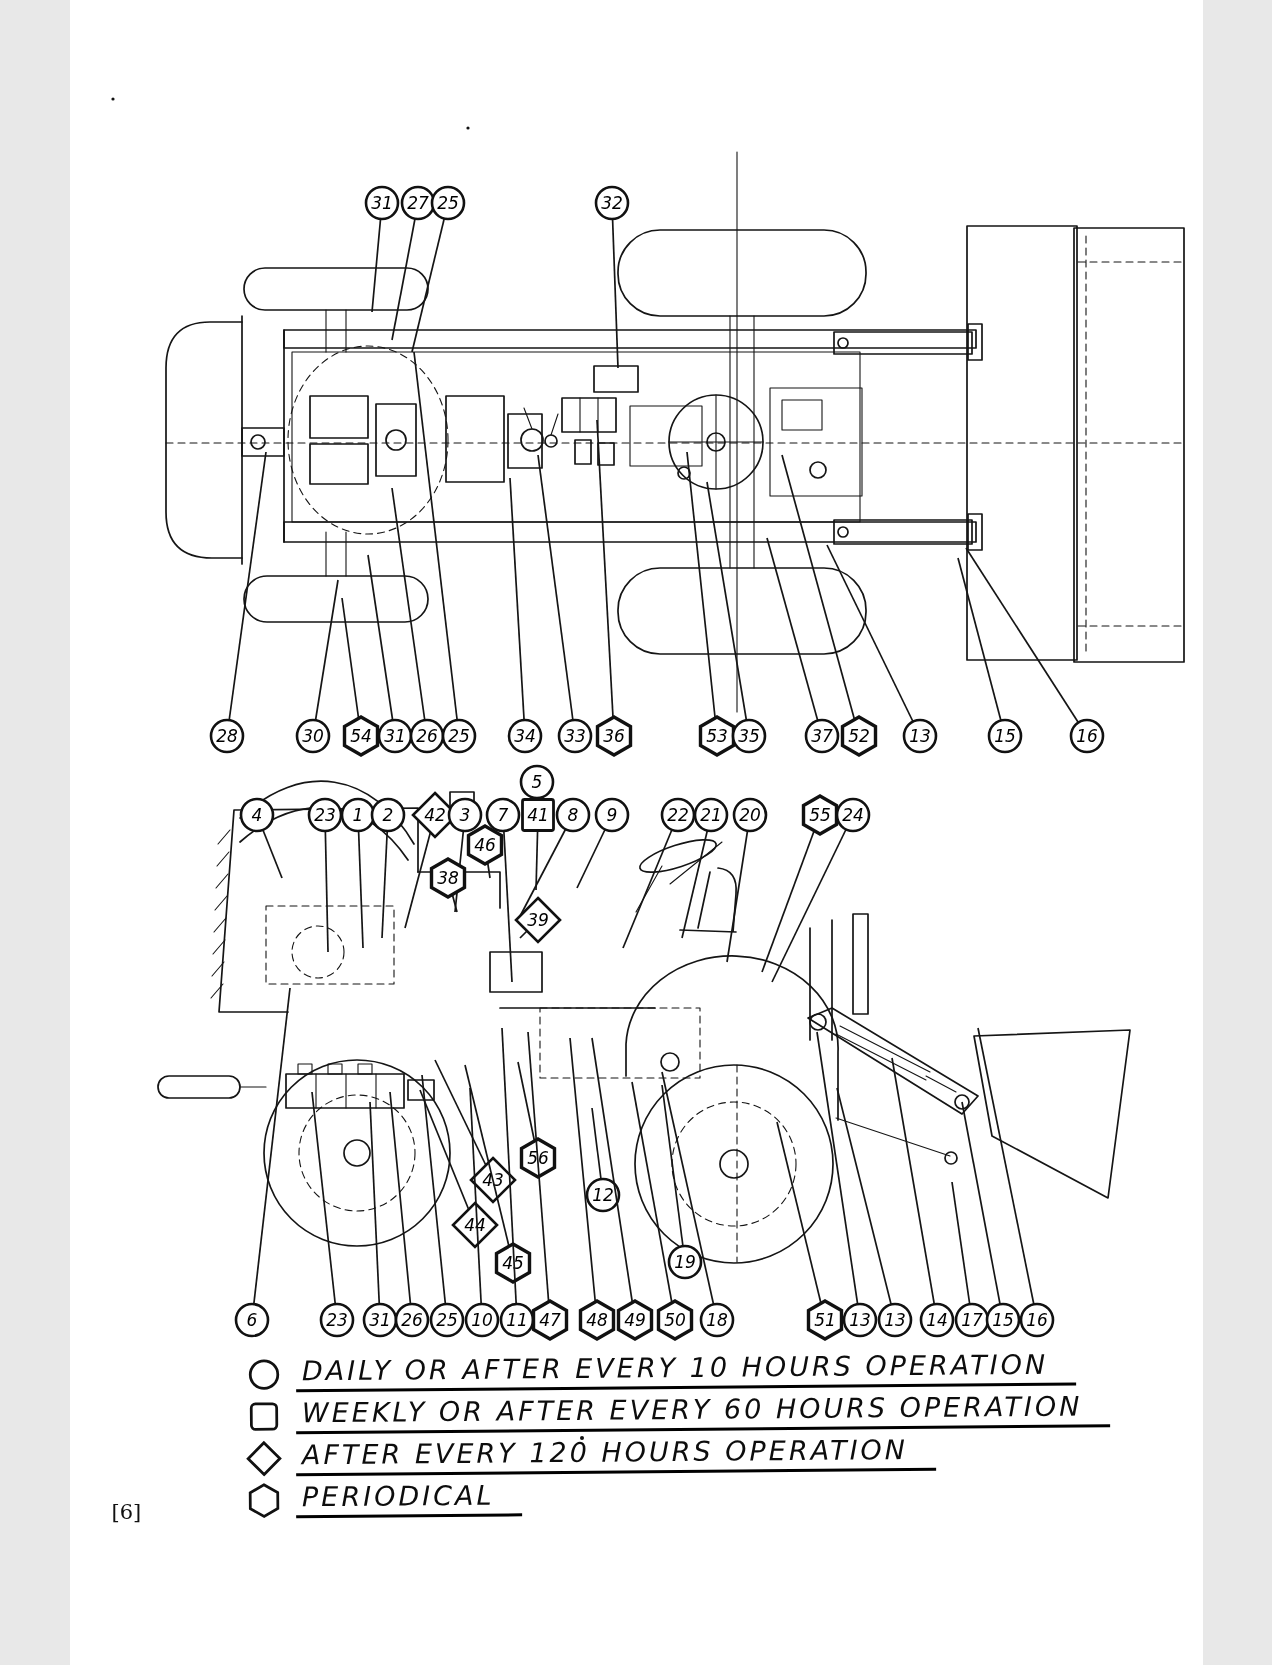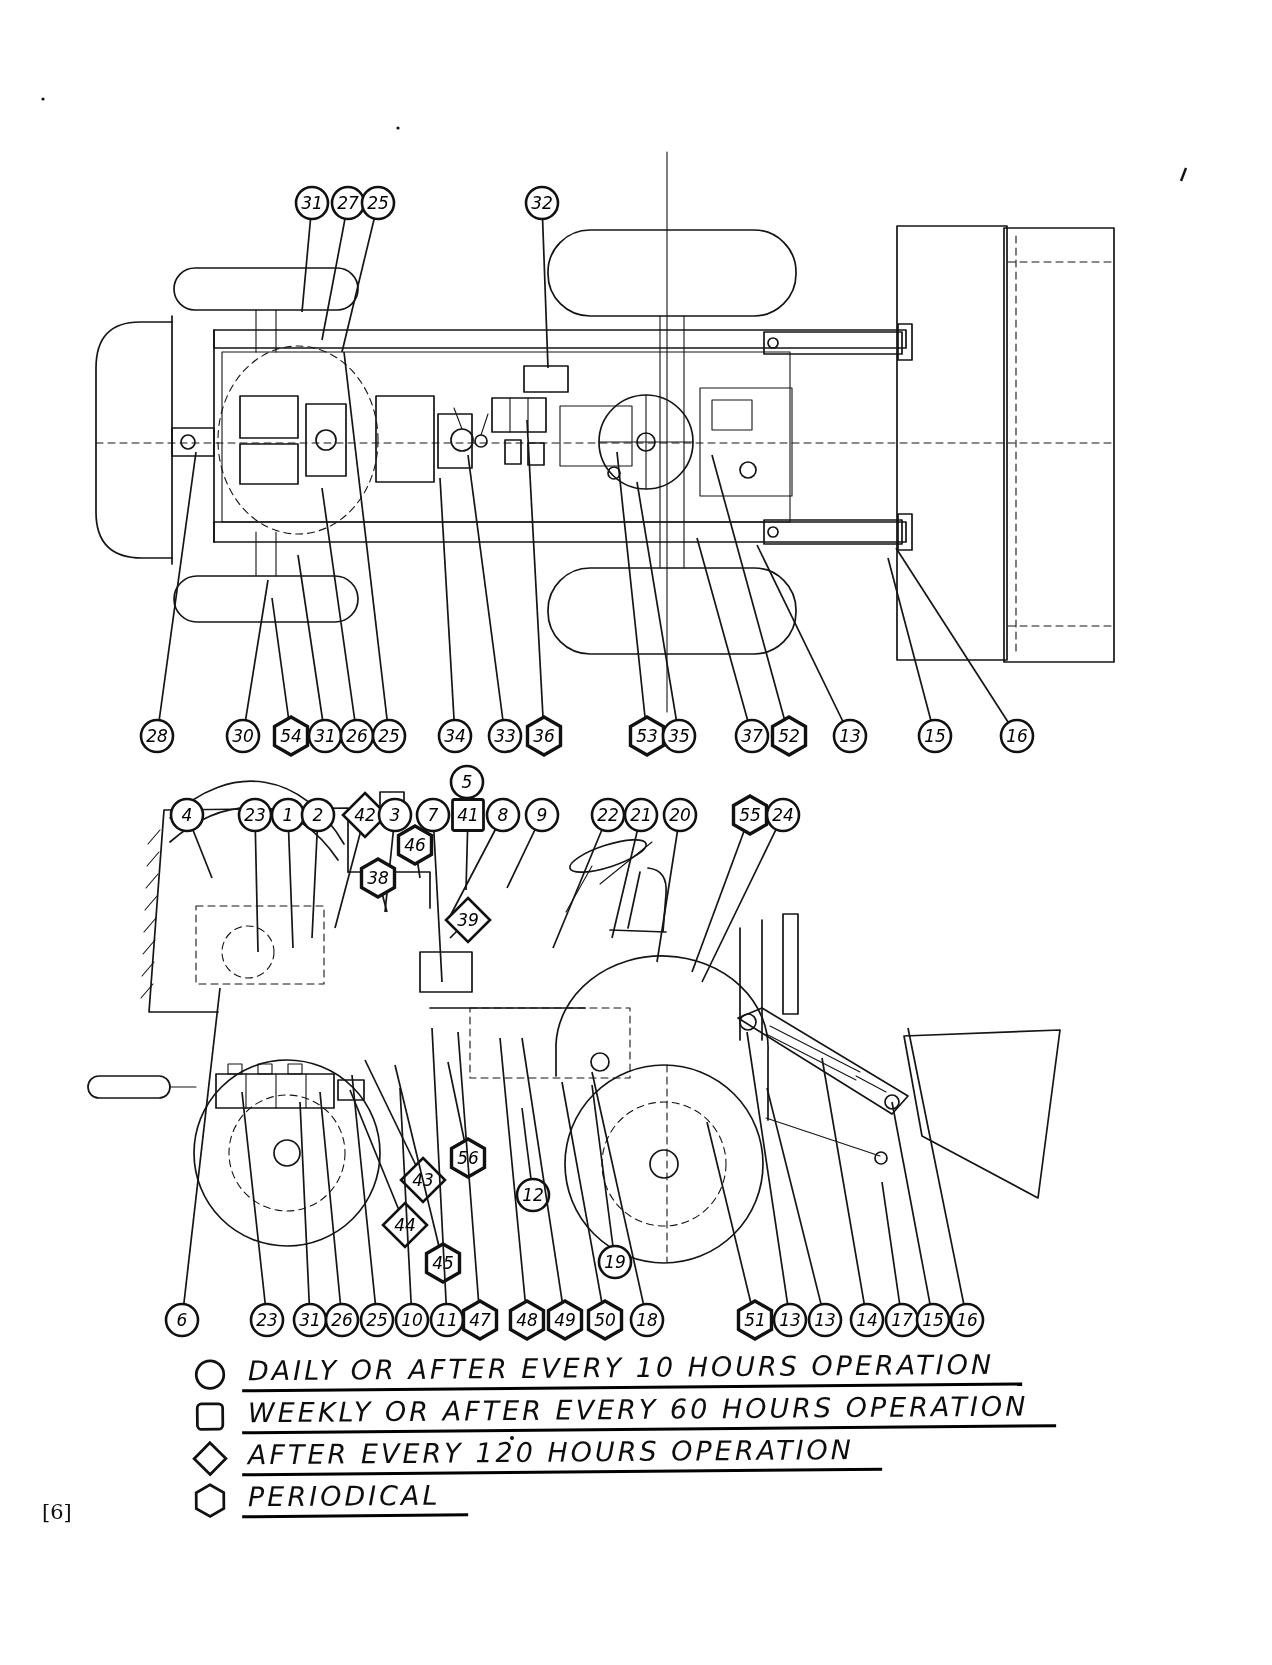--- a/index.html
+++ b/index.html
@@ -1,18 +1,18 @@
 <!DOCTYPE html>
 <html><head>
 <meta charset="utf-8">
 <style>
   html,body{margin:0;padding:0;background:#e8e8e8;}
   .page{
     position:relative;
-    width:1272px;height:1665px;
+    width:1133px;height:1665px;
     margin:0 auto;
     background:#ffffff;
     font-family:"Liberation Sans",sans-serif;
     overflow:hidden;
   }
   svg.diagram{position:absolute;inset:0;}
   .art{stroke:#151515;stroke-width:1.7;fill:none;stroke-linecap:round;stroke-linejoin:round;}
   .art-thin{stroke-width:1.1;}
   .dash{stroke-dasharray:7 5;}
   .leader{stroke:#151515;stroke-width:1.7;fill:none;}
@@ -20,21 +20,21 @@
   .sh-circle{stroke-width:2.6;}
   .sh-hexagon{stroke-width:3.4;}
   .sh-square{stroke-width:2.8;}
   .sh-diamond{stroke-width:2.6;}
   .cnum{
     font-family:"DejaVu Sans",sans-serif;
     font-style:italic;font-size:17px;fill:#000;
     text-anchor:middle;
   }
   .legend{
-    position:absolute;left:192px;top:1352px;
+    position:absolute;left:176px;top:1352px;
   }
   .lg-row{display:flex;align-items:center;gap:14px;margin-bottom:5px;transform:rotate(-0.5deg);}
   .lg-sym{width:36px;height:36px;flex:0 0 36px;}
   .lg-sym *{fill:#fff;stroke:#111;stroke-width:2.6;}
   .lg-text{
     font-family:"DejaVu Sans",sans-serif;
     font-style:italic;font-weight:500;
     font-size:27px;letter-spacing:3px;color:#0d0d0d;
     border-bottom:3.5px solid #000;
     padding:0 28px 3px 6px;white-space:nowrap;

